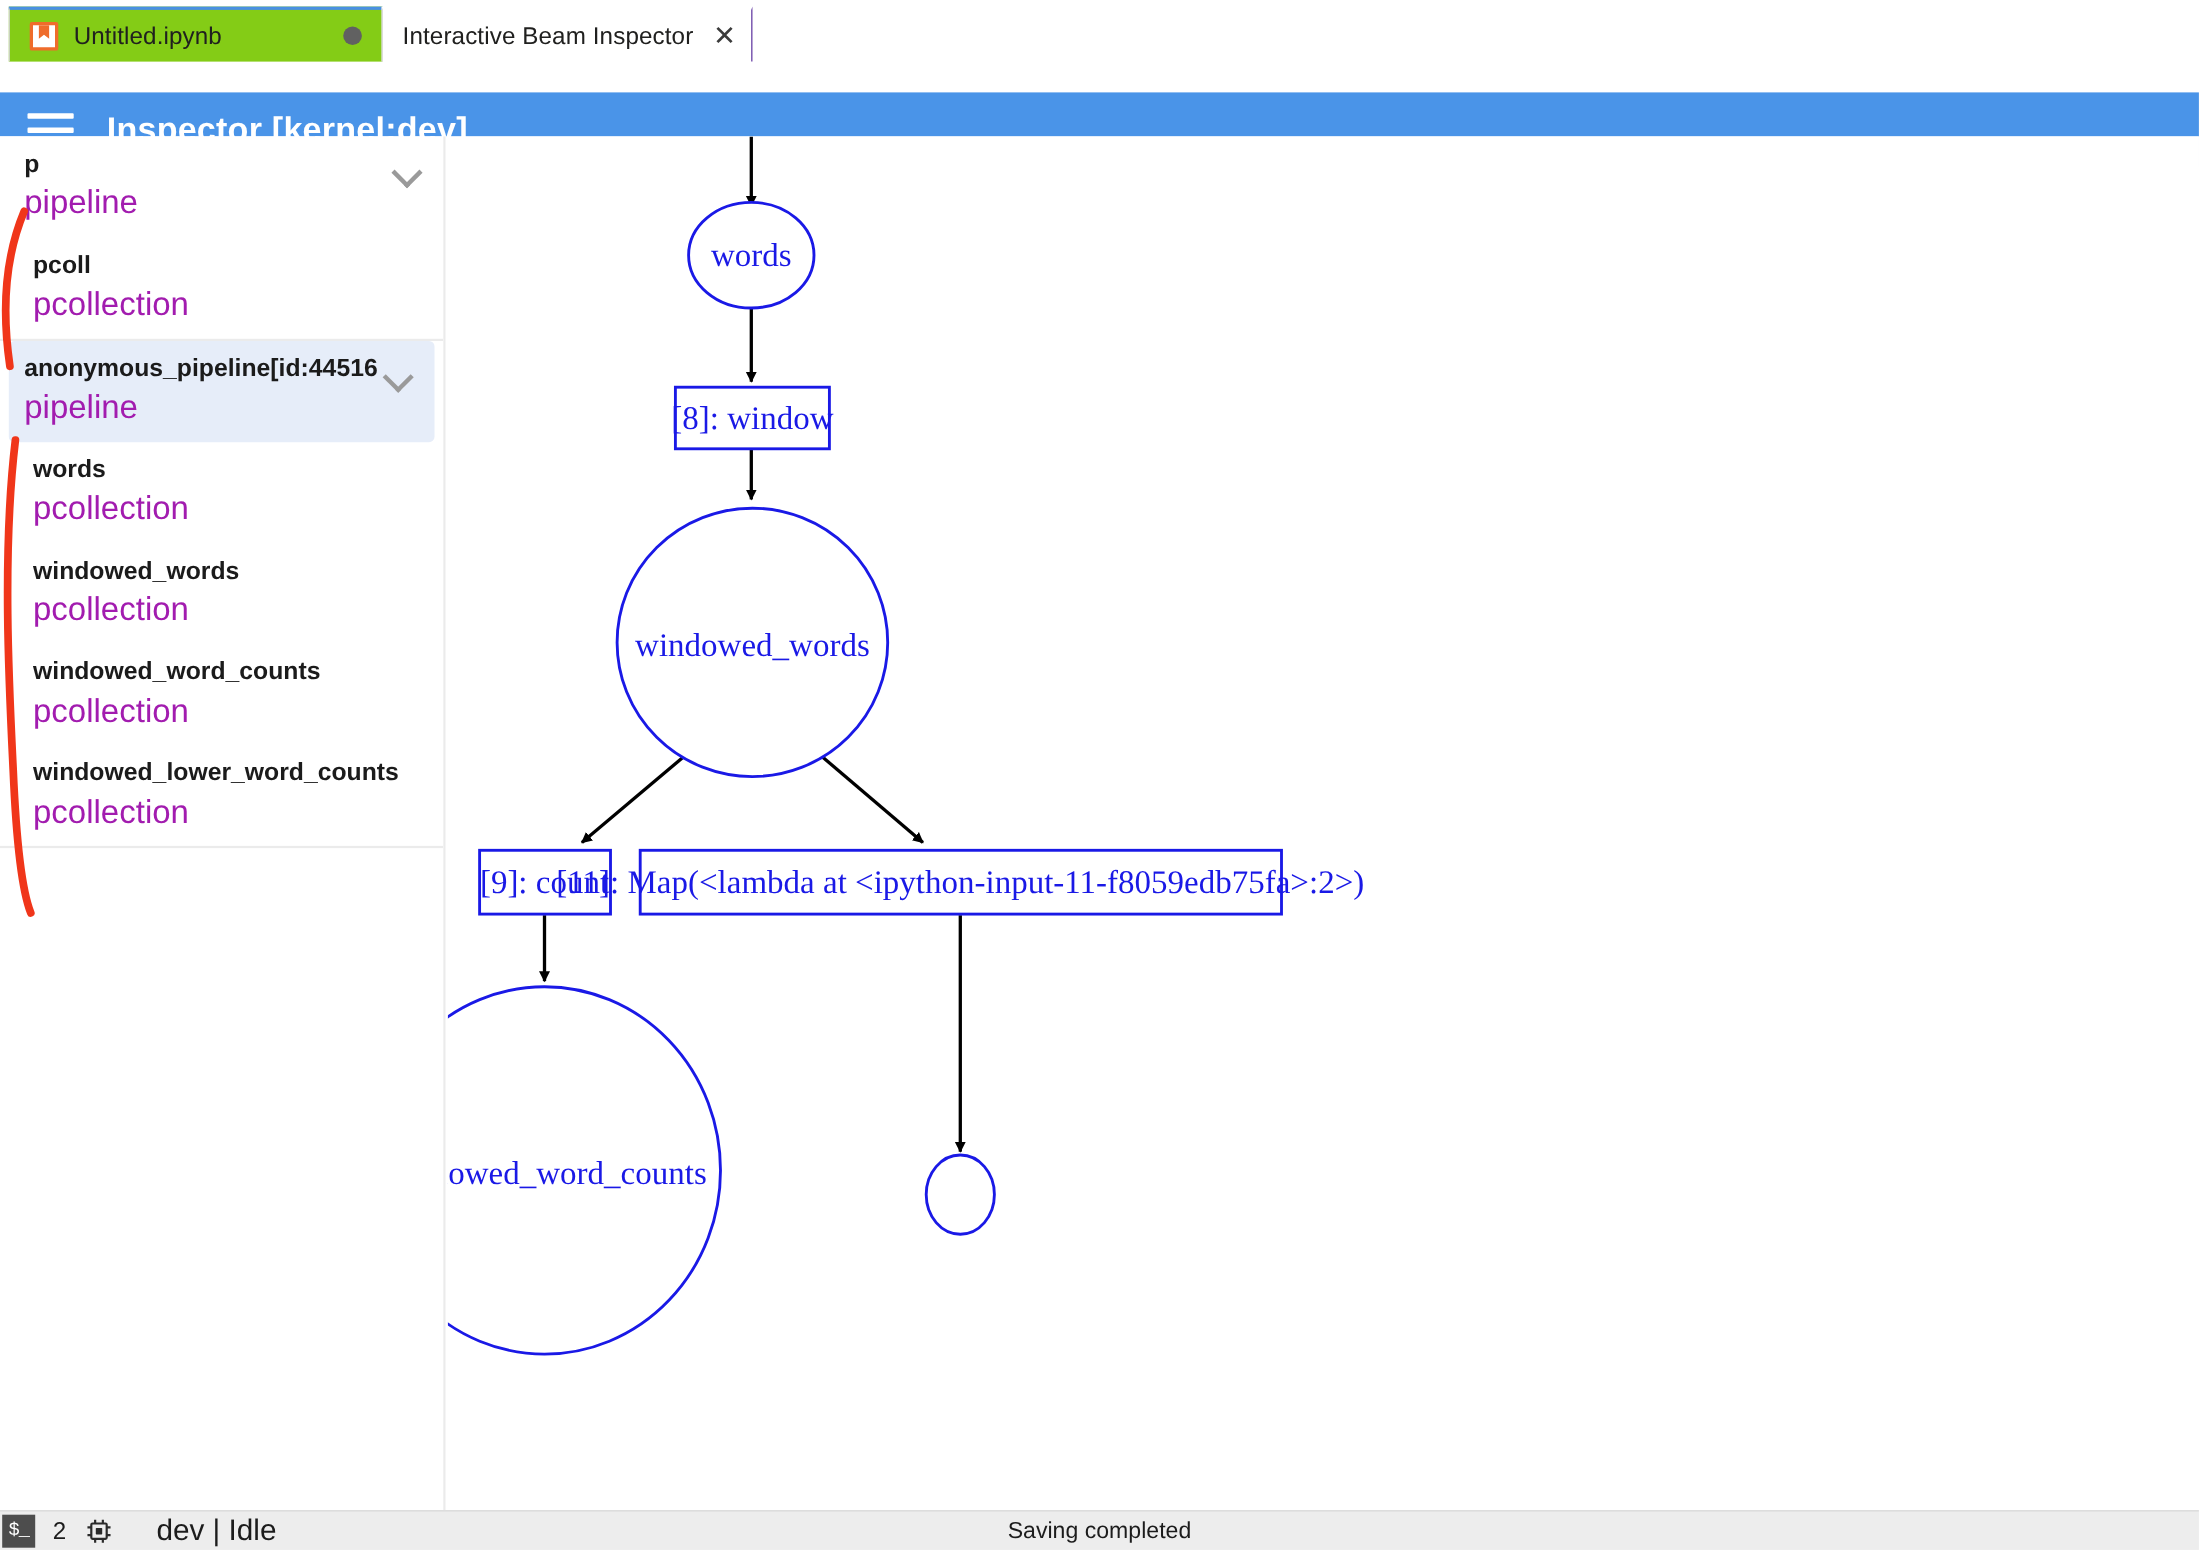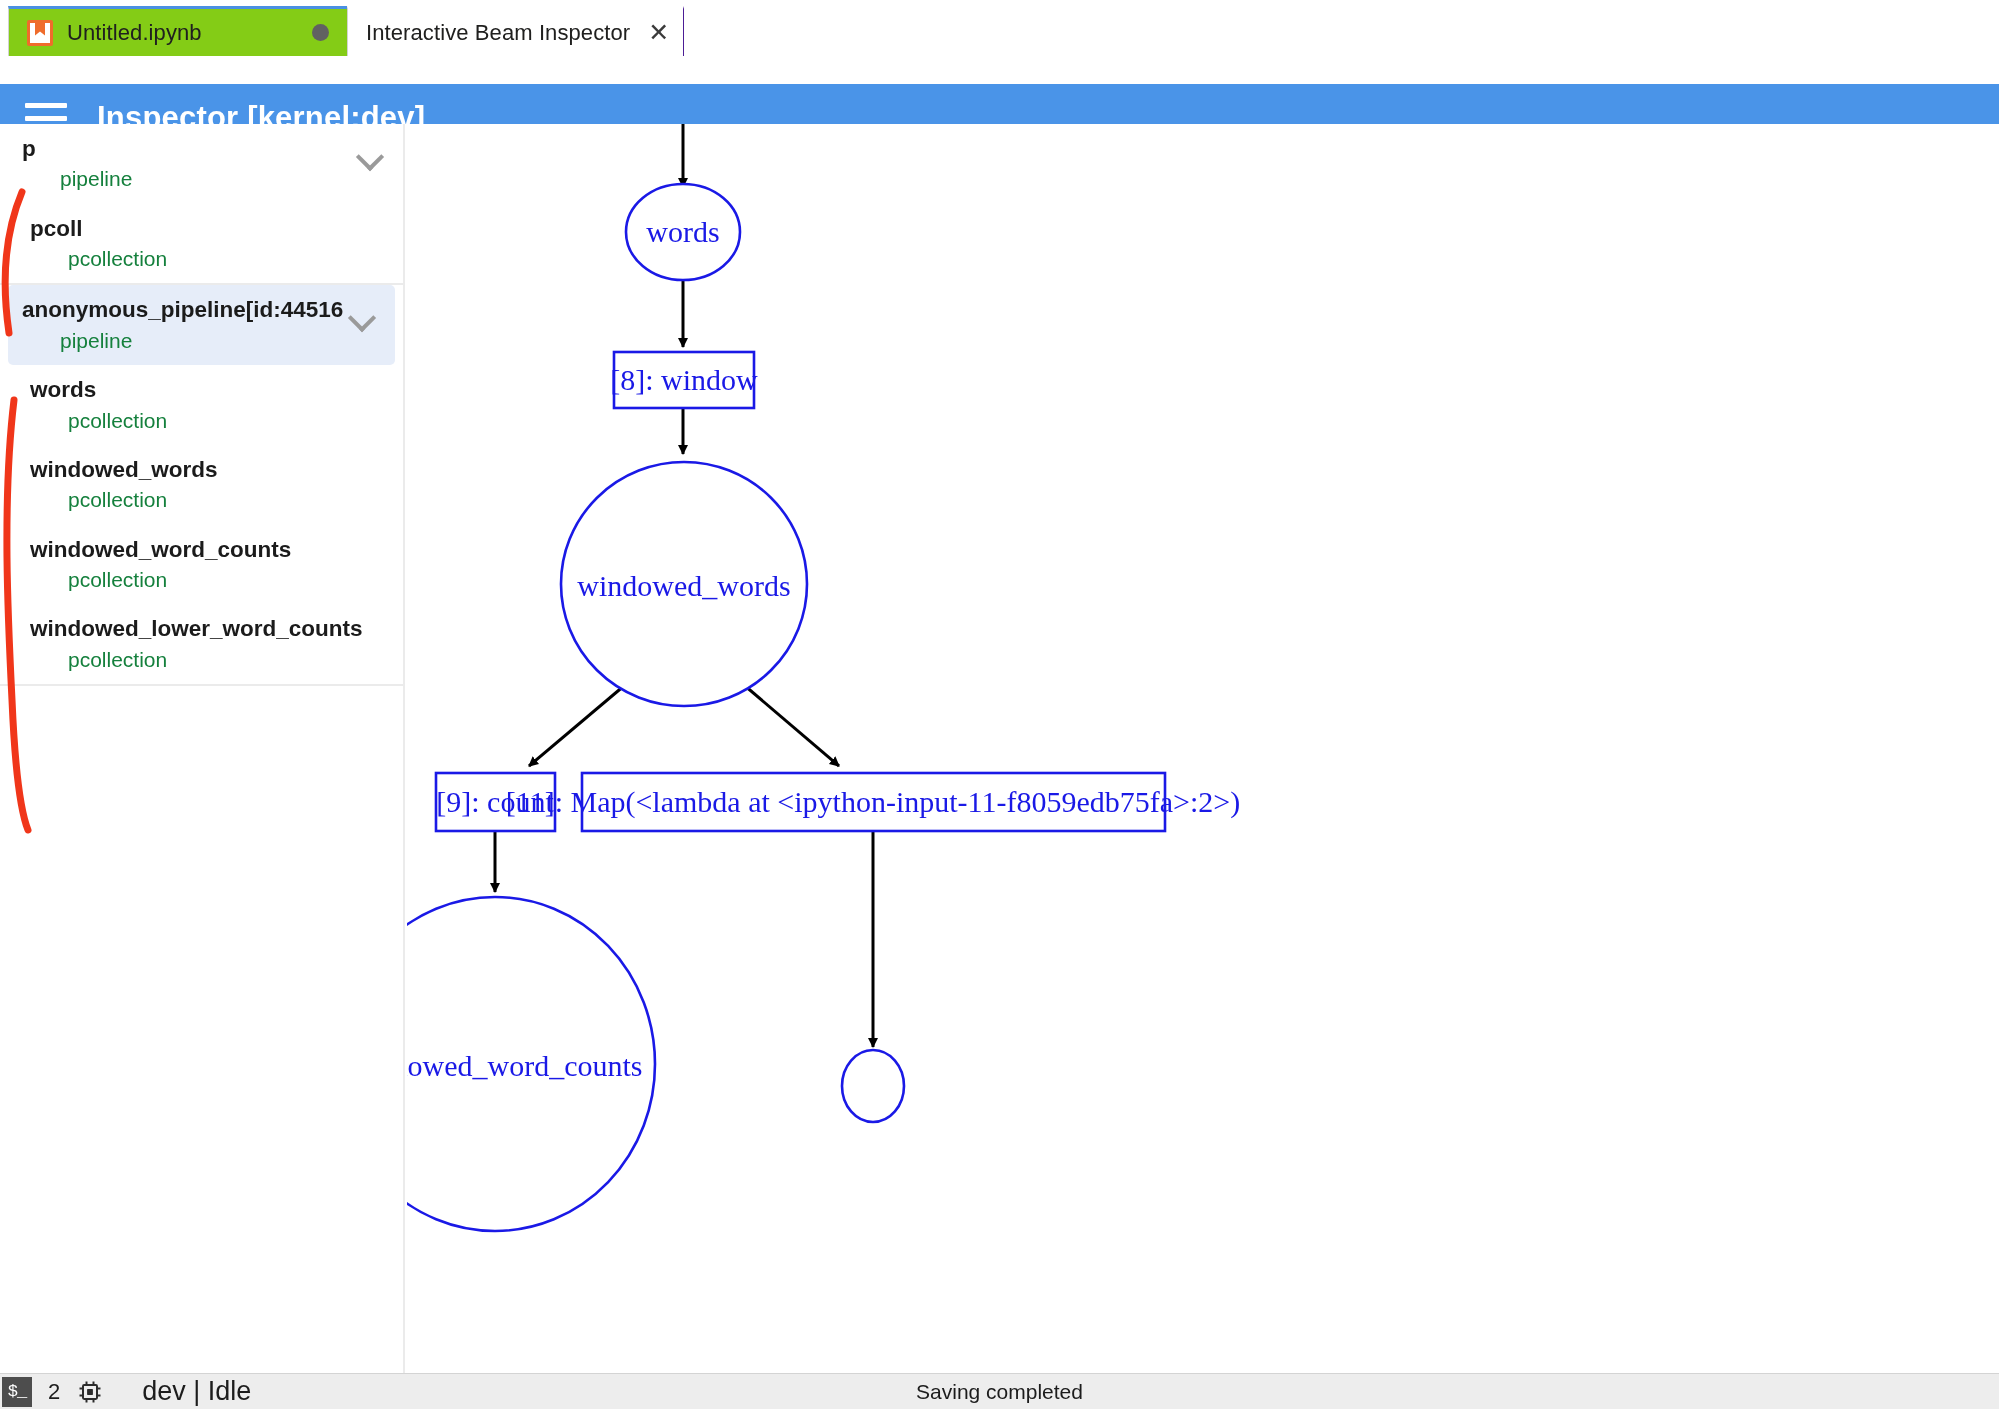--- a/index.html
+++ b/index.html
@@ -151,25 +151,24 @@
   .node-name {
     font-size: 22.5px;
     font-weight: bold;
     color: #1b1b1b;
     white-space: nowrap;
     overflow: hidden;
     text-overflow: clip;
     line-height: 1.35;
   }
   .node-type {
-    font-size: 21px;
-    color: #15803d;
+    font-size: 30px;
+    color: #a21caf;
     line-height: 1.35;
     margin-top: 1px;
-    margin-left: 38px;
   }
   .node-row.indent { padding-left: 30px; }
 
   .chev {
     flex: 0 0 auto;
     width: 34px; height: 34px;
     position: relative;
     margin-top: 4px;
   }
   .chev::before {

